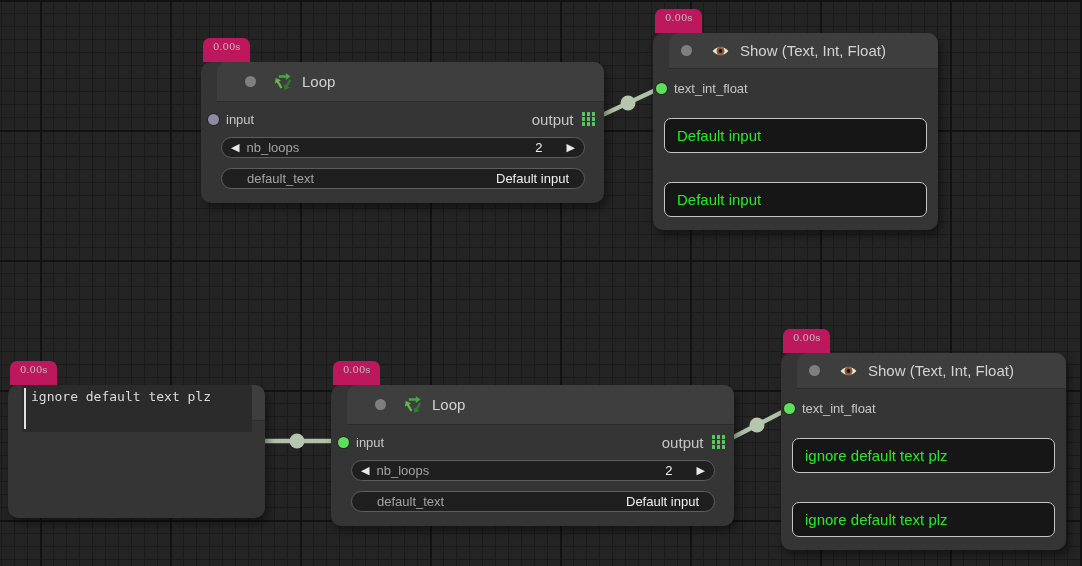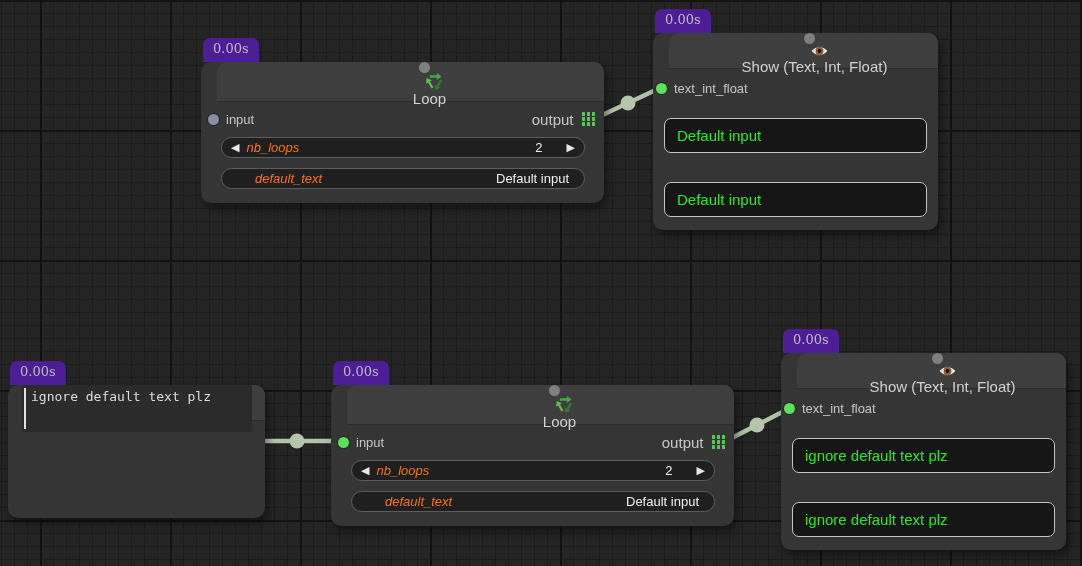--- a/index.html
+++ b/index.html
@@ -20,28 +20,28 @@
 
   .wires { position:absolute; inset:0; z-index:1; }
 
   .node {
     position:absolute; z-index:2;
     background:#353535; border-radius:10px;
     box-shadow:3px 5px 9px rgba(0,0,0,.45);
   }
   .badge {
     position:absolute; top:-24px; left:2px; height:24px;
-    padding:3px 10px 0; background:#4c1d95; border-radius:7px 7px 0 0;
-    font-family:"DejaVu Serif", serif; font-size:13px; color:#bdbdbd;
+    padding:3px 10px 0; background:#be185d; border-radius:7px 7px 0 0;
+    font-family:"DejaVu Serif", serif; font-size:10px; color:#bdbdbd;
   }
   .titlebar {
     position:absolute; top:0; left:16px; right:0;
     background:#3e3e3e; border-radius:10px 10px 0 0;
     border-bottom:1px solid #2c2c2c;
-    display:flex; align-items:center; padding-left:12px;flex-direction:column;
+    display:flex; align-items:center; padding-left:12px;
   }
   .titlebar.h40 { height:40px;padding-left:28px; }
   .titlebar.h36 { height:36px; }
   .tdot { width:11px; height:11px; border-radius:50%; background:#7f7f7f; flex:none; }
   .ticon { margin-left:19px; flex:none; display:flex; align-items:center; }
   .ttext { margin-left:10px; font-size:15px; color:#d2d2d2; white-space:nowrap; }
 
   .port { width:11px; height:11px; border-radius:50%; flex:none; box-shadow:0 0 0 1px rgba(0,0,0,.3); }
   .port.green { background:#5ce05c; }
   .port.gray  { background:#8b8ba3; }
@@ -53,23 +53,23 @@
 
   .gridicon { display:grid; grid-template-columns:repeat(3,3.5px); grid-auto-rows:3.5px; gap:1.5px; flex:none; }
   .gridicon span { background:#58c858; border-radius:0.5px; }
 
   .pill {
     position:absolute; left:20px; right:19px; height:21px;
     background:#1f1f1f; border:1px solid #5d5d5d; border-radius:11px;
     display:flex; align-items:center; padding:0 9px; font-size:13px;
   }
   .pill .arrow { color:#e8e8e8; font-size:11px; line-height:1; }
-  .pill .wlabel { color:#f97316; margin-left:7px;font-style:italic; }
+  .pill .wlabel { color:#a3a3a3; margin-left:7px; }
   .pill .wvalue { color:#efefef; }
-  .pill.noarrows .wlabel { margin-left:24px; }
+  .pill.noarrows .wlabel { margin-left:16px; }
   .pill .val-num { margin-right:24px; }
   .pill .val-txt { margin-right:6px; }
 
   .showbox {
     position:absolute; left:11px; width:263px; height:35px;
     background:#161616; border:1px solid #c4c4c4; border-radius:7px;
     display:flex; align-items:center; padding-left:12px;
     font-size:15px; color:#2ce82c; white-space:nowrap; overflow:hidden;
   }
 

